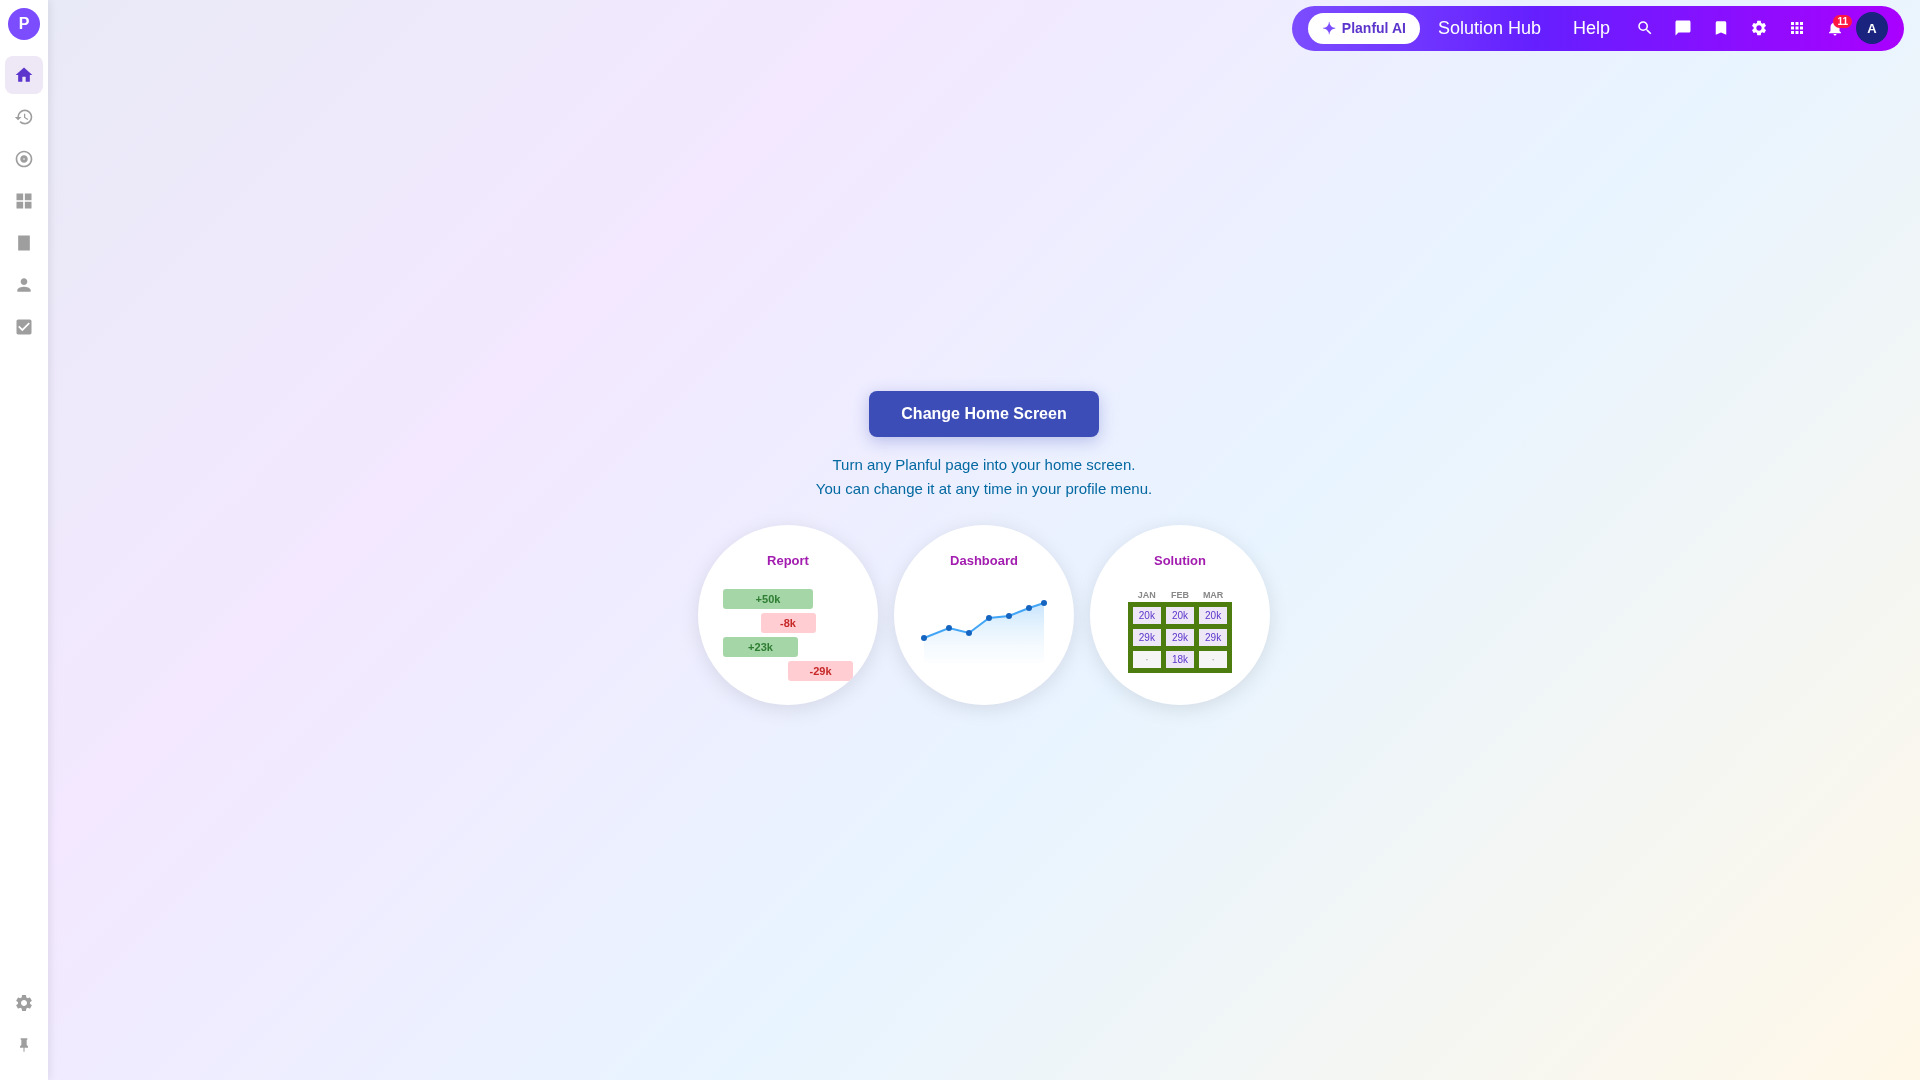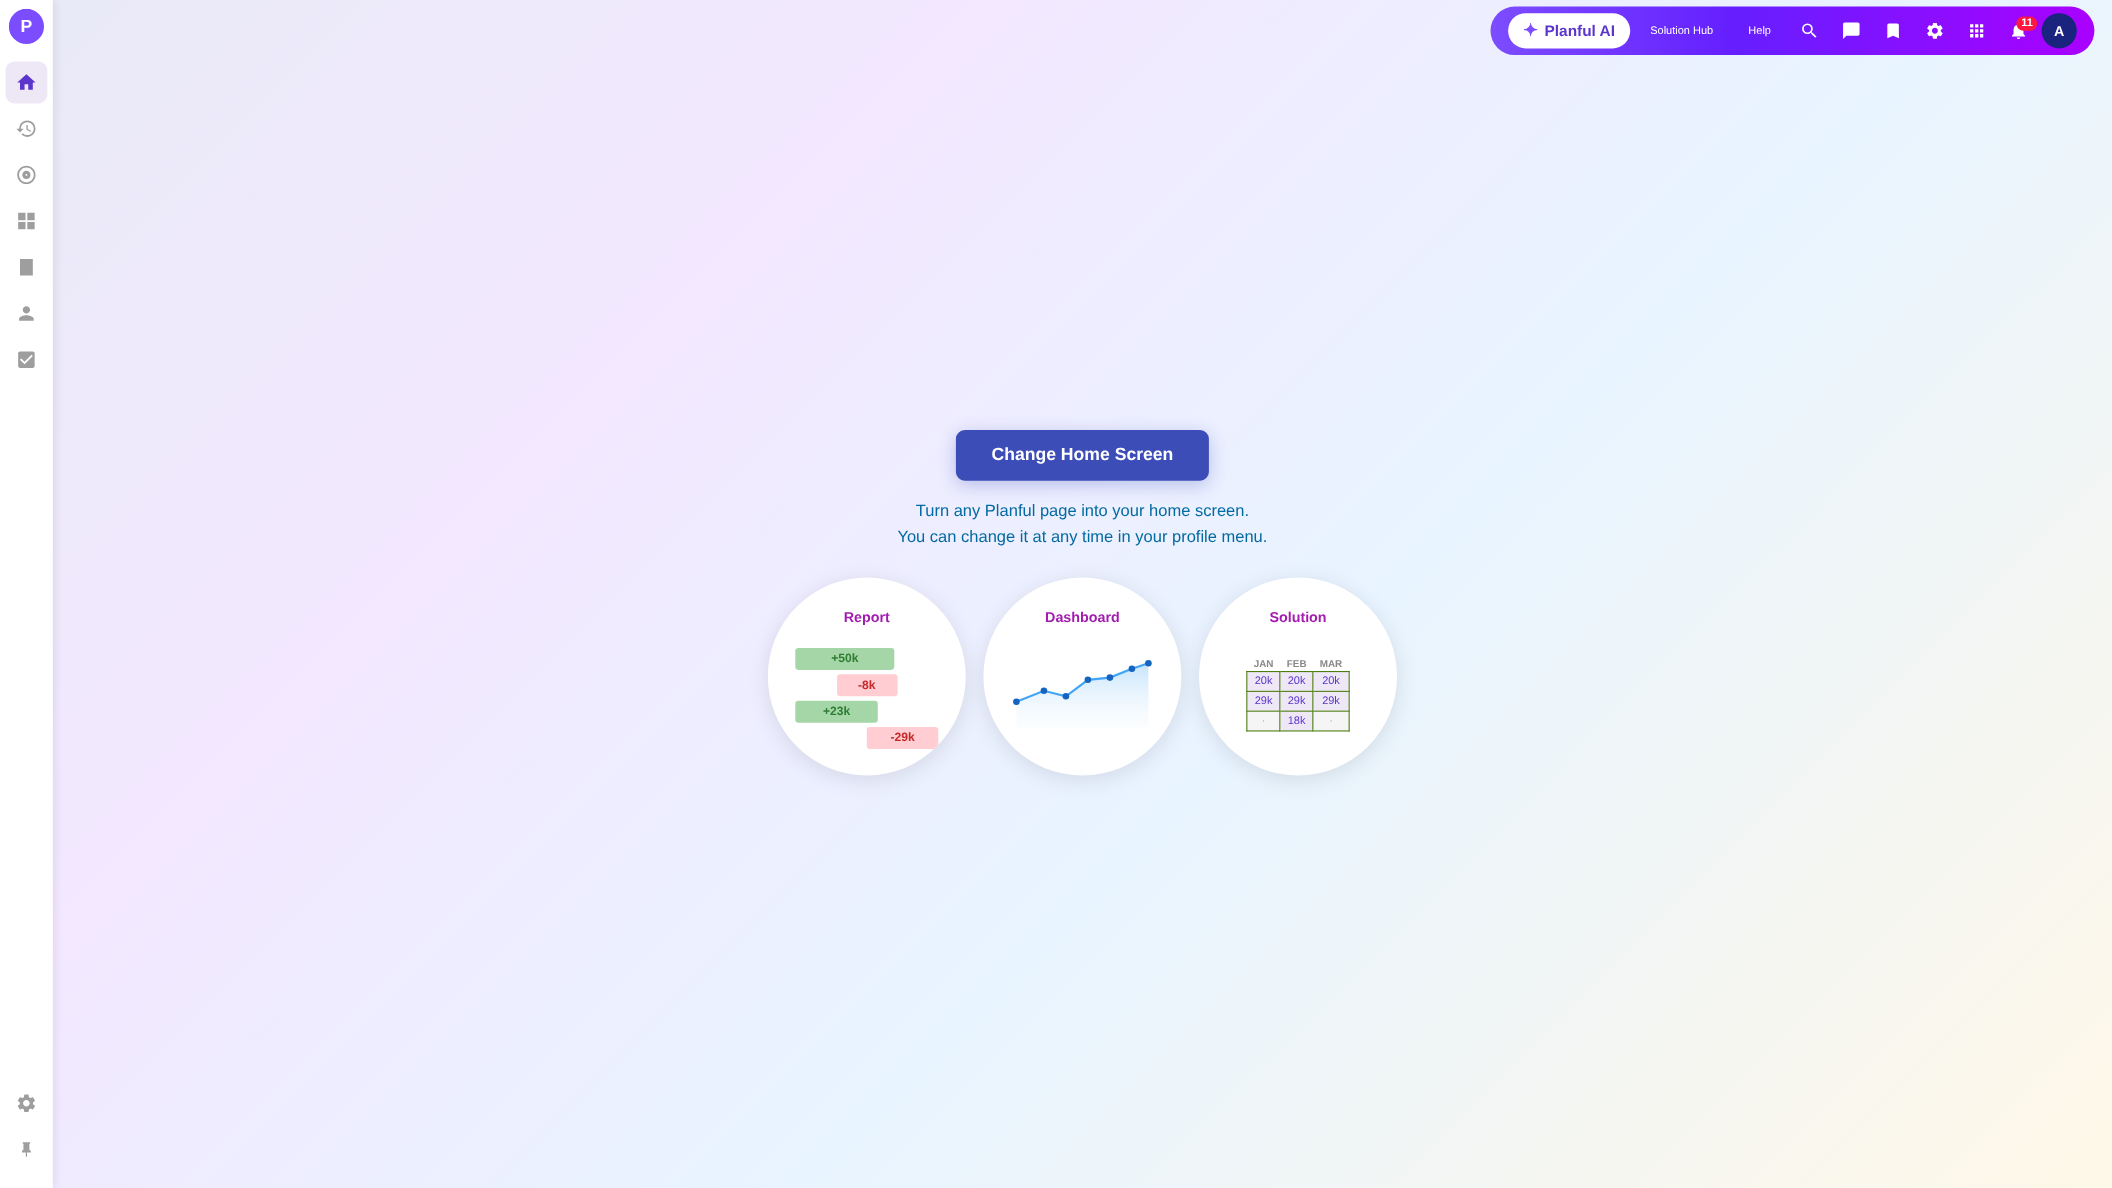--- a/index.html
+++ b/index.html
@@ -42,21 +42,21 @@
       font-size: 14px;
       color: #5c35cc;
       border: none;
     }
     .planful-ai-btn .sparkle {
       color: #7c4dff;
       font-size: 16px;
     }
     .nav-item {
       color: white;
-      font-size: 10px;
+      font-size: 18px;
       font-weight: 500;
       padding: 6px 14px;
       cursor: pointer;
       border-radius: 20px;
     }
     .nav-icon {
       color: white;
       font-size: 18px;
       padding: 6px 8px;
       cursor: pointer;
@@ -270,21 +270,21 @@
     }
     .planning-table td {
       font-size: 10px;
       font-weight: 500;
       color: #5c35cc;
       background: #ede7f6;
       border-radius: 3px;
       padding: 3px 6px;
       text-align: center;
       margin: 1px;
-      border: 1px solid #4d7c0f;
+      border: 5px solid #4d7c0f;
     }
   </style>
 </head>
 <body>
 
 <nav class="sidebar">
   <div class="sidebar-logo">
     <svg width="32" height="32" viewBox="0 0 32 32">
       <circle cx="16" cy="16" r="16" fill="#7c4dff"></circle>
       <text x="16" y="21" text-anchor="middle" fill="white" font-size="16" font-weight="700">P</text>

